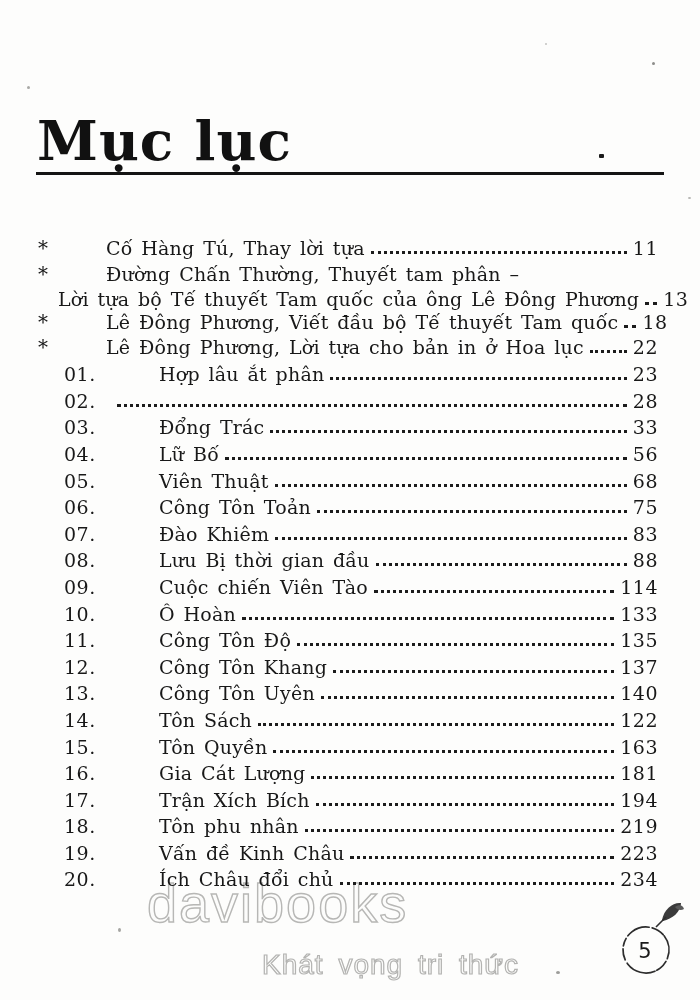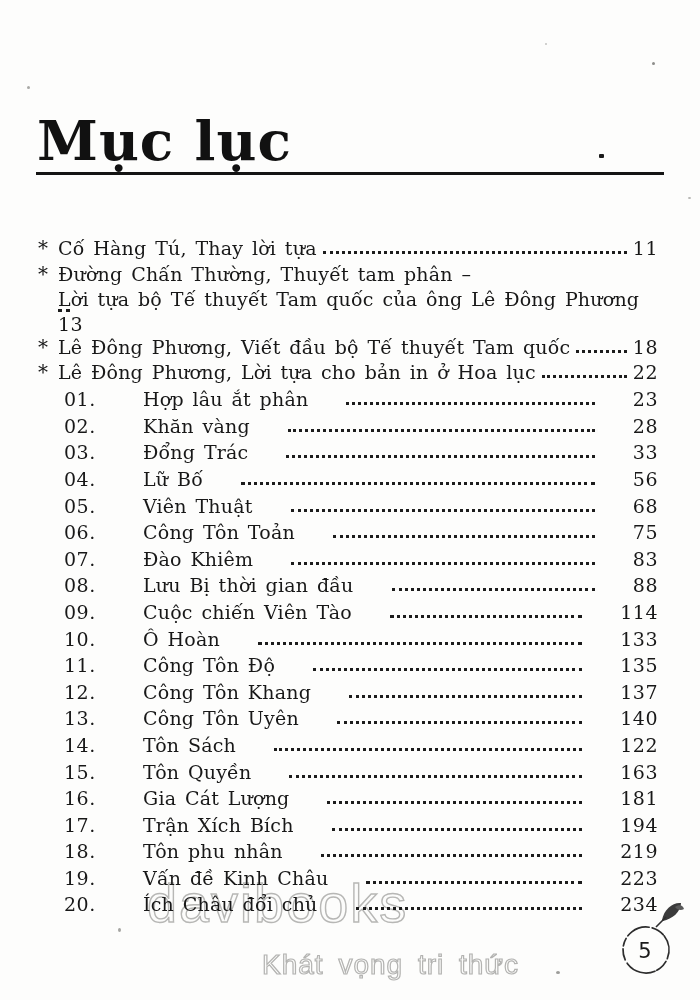--- a/index.html
+++ b/index.html
@@ -36,34 +36,35 @@
     width: 620px;
     z-index: 2;
     font-size: 19px;
   }
   .row {
     display: flex;
     align-items: baseline;
     line-height: 25.8px;
     white-space: nowrap;
   }
-  .ch-row { line-height: 26.6px; gap: 32px; }
-  .cont-row { line-height: 22px; flex-direction: column; }
+  .ch-row { line-height: 26.6px; }
+  .cont-row { line-height: 22px; }
   .star {
     width: 20px; flex: 0 0 20px;
     font-size: 20px;
   }
   .num {
     margin-left: 26px;
     width: 47px; flex: 0 0 47px;
     letter-spacing: 0.5px;
   }
   .txt {
     letter-spacing: 0.2px;
     word-spacing: 2.5px;
+    margin-left: 48px;
   }
   .cont-row .txt { margin-left: 20px; }
   .leader {
     flex: 1 1 auto;
     min-width: 12px;
     border-bottom: 3px dotted #1c1c1c;
     margin: 0 6px 0 6px;
     transform: translateY(-1px);
   }
   .pg {
@@ -167,21 +168,20 @@
   </div>
 
   <div class="row ch-row">
     <span class="num">01.</span>
     <span class="txt">Hợp lâu ắt phân</span>
     <span class="leader"></span>
     <span class="pg">23</span>
   </div>
   <div class="row ch-row">
     <span class="num">02.</span>
-    <span class="txt">Khăn vàng</span>
     <span class="leader"></span>
     <span class="pg">28</span>
   </div>
   <div class="row ch-row">
     <span class="num">03.</span>
     <span class="txt">Đổng Trác</span>
     <span class="leader"></span>
     <span class="pg">33</span>
   </div>
   <div class="row ch-row">

